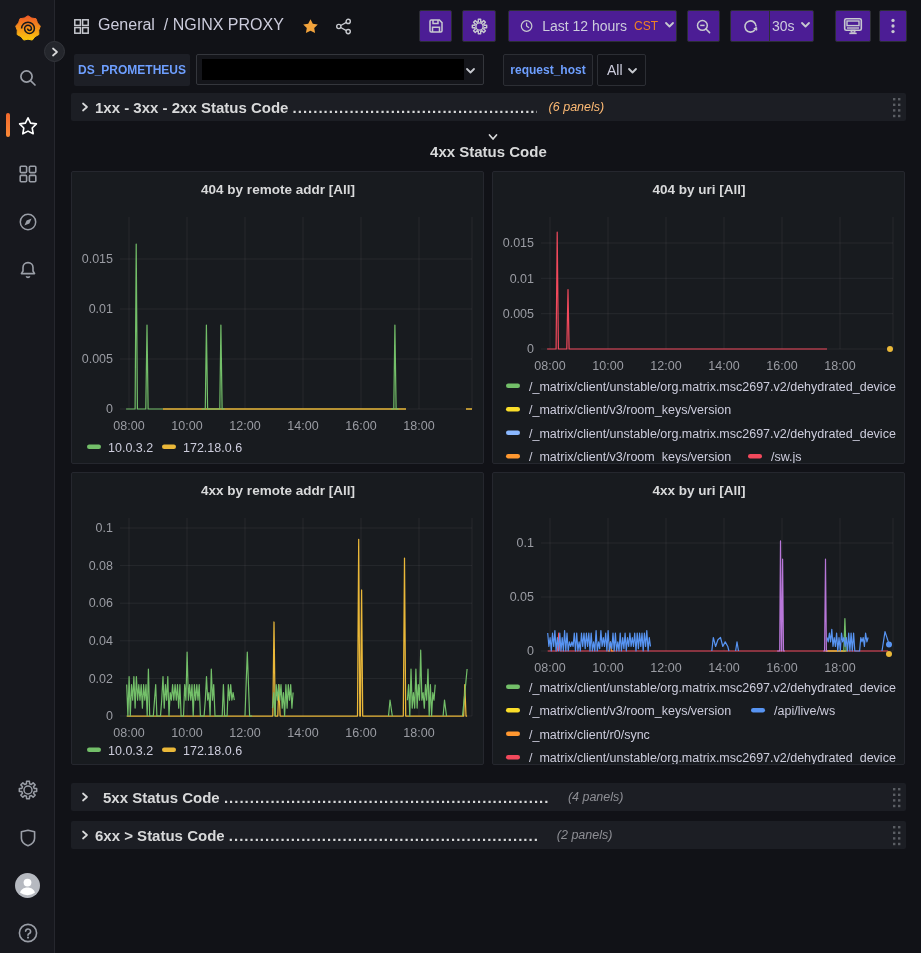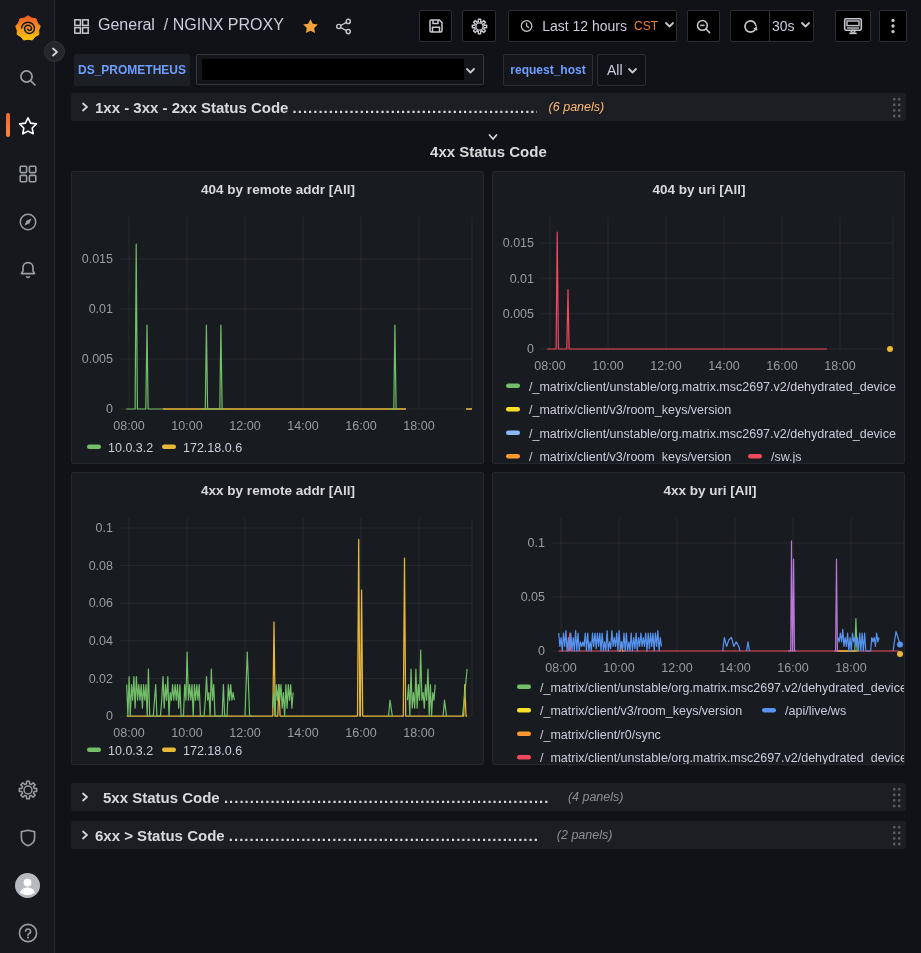--- a/index.html
+++ b/index.html
@@ -1,18 +1,18 @@
 <!DOCTYPE html>
 <html><head><meta charset="utf-8"><style>
 * { margin:0; padding:0; box-sizing:border-box; }
 body { width:921px; height:953px; background:#111217; font-family:"Liberation Sans", sans-serif; overflow:hidden; position:relative; }
 .abs { position:absolute; }
 .sidebar { left:0; top:0; width:55px; height:953px; background:#17181e; border-right:1px solid #26272e; z-index:5; }
 .sideicon { position:absolute; left:0; width:55px; display:flex; justify-content:center; z-index:6; }
-.btn { position:absolute; top:10px; height:32px; white-space:nowrap; border:1px solid #2c2e34; border-radius:2px; background:#000000; display:flex; align-items:center; justify-content:center; color:#ccccdc; }
+.btn { position:absolute; top:10px; height:32px; white-space:nowrap; border:1px solid #2c2e34; border-radius:2px; background:#4c1d95; display:flex; align-items:center; justify-content:center; color:#ccccdc; }
 .rowhead { position:absolute; left:71px; width:835px; height:28px; display:flex; align-items:center; }
 .rowtitle { font-size:15px; font-weight:bold; color:#d8d9da; white-space:nowrap; }
 .panel { position:absolute; width:413px; height:293px; background:#181b1f; border:1px solid #25272e; border-radius:2px; overflow:hidden; }
 </style></head><body>
 
 <div class="abs" style="left:55px;top:0;width:866px;height:52px;background:#111217;"></div>
 
 <div class="abs sidebar"></div>
 <div class="sideicon" style="top:15px;">
     <svg width="26" height="27" viewBox="0 0 26 27">
@@ -319,21 +319,21 @@
       <polyline points="316.5,243.0 318.0,227.2 320.3,243.0" fill="none" stroke="#73bf69" stroke-width="1.2" stroke-linejoin="round"></polyline>
       <polyline points="335.4,227.2 336.6,211.6 337.8,243.0 339.0,196.0 340.2,235.1 341.4,219.5 342.7,235.1 343.9,196.0 345.1,235.1 346.3,211.6 347.5,227.2 348.7,177.2 349.9,227.2 351.1,219.5 352.3,235.1 353.5,211.6 354.7,227.2 356.0,196.0 357.2,243.0 358.4,211.6 359.6,243.0 360.8,219.5 362.0,227.2 363.2,211.6" fill="none" stroke="#73bf69" stroke-width="1.2" stroke-linejoin="round"></polyline>
       <polyline points="371.1,243.0 372.5,227.2 374.5,243.0" fill="none" stroke="#73bf69" stroke-width="1.2" stroke-linejoin="round"></polyline>
       <polyline points="390.5,243.0 392.8,220.4 395.1,196.0" fill="none" stroke="#73bf69" stroke-width="1.2" stroke-linejoin="round"></polyline>
       <rect x="15" y="274.5" width="14" height="4.5" rx="2.2" fill="#73bf69"></rect>
       <text x="36" y="281.5" font-family="Liberation Sans, sans-serif" font-size="12.5" fill="#ccccdc">10.0.3.2</text>
       <rect x="90" y="274.5" width="14" height="4.5" rx="2.2" fill="#eab839"></rect>
       <text x="111" y="281.5" font-family="Liberation Sans, sans-serif" font-size="12.5" fill="#ccccdc">172.18.0.6</text>
     </svg>
   </div>
-<div class="panel" style="left:492px;top:472px;padding-left:11px;">
+<div class="panel" style="left:492px;top:472px;">
     <svg width="413" height="293" viewBox="0 0 413 293" style="display:block">
       <text x="206" y="22" text-anchor="middle" font-family="Liberation Sans, sans-serif" font-size="13.5" font-weight="bold" fill="#d8d9da">4xx by uri [All]</text>
       <line x1="57" y1="45" x2="57" y2="178" stroke="rgba(204,204,220,0.08)" stroke-width="1"></line>
       <line x1="115" y1="45" x2="115" y2="178" stroke="rgba(204,204,220,0.08)" stroke-width="1"></line>
       <line x1="173" y1="45" x2="173" y2="178" stroke="rgba(204,204,220,0.08)" stroke-width="1"></line>
       <line x1="231" y1="45" x2="231" y2="178" stroke="rgba(204,204,220,0.08)" stroke-width="1"></line>
       <line x1="289" y1="45" x2="289" y2="178" stroke="rgba(204,204,220,0.08)" stroke-width="1"></line>
       <line x1="347" y1="45" x2="347" y2="178" stroke="rgba(204,204,220,0.08)" stroke-width="1"></line>
       <line x1="400" y1="45" x2="400" y2="178" stroke="rgba(204,204,220,0.08)" stroke-width="1"></line>
       <line x1="48" y1="70.0" x2="400" y2="70.0" stroke="rgba(204,204,220,0.08)" stroke-width="1"></line>

